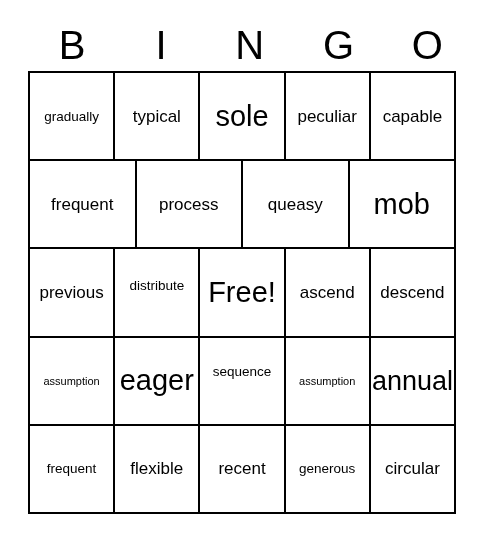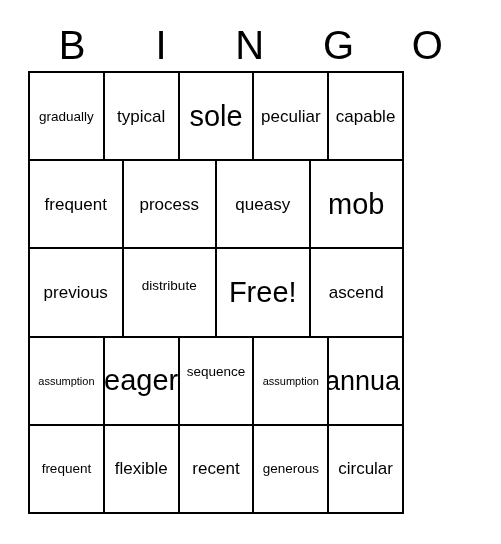--- a/index.html
+++ b/index.html
@@ -42,21 +42,21 @@
     letter-spacing: 0.5px;
     color: #000000;
     user-select: none;
   }
 
   
   #bingo-grid {
     position: absolute;
     left: 28px;
     top: 71px;
-    width: 376px;
+    width: 428px;
     height: 443px;
     box-sizing: border-box;
     border-top: 2px solid #000000;
     border-left: 2px solid #000000;
     display: flex;
     flex-direction: column;
     background: #000000;
   }
   .bingo-row {
     flex: 1 1 0;
@@ -146,20 +146,23 @@
         </div>
         <div class="bingo-cell size-sm nudge-up">
           <span class="cell-text">distribute</span>
         </div>
         <div class="bingo-cell size-lg">
           <span class="cell-text">Free!</span>
         </div>
         <div class="bingo-cell size-md">
           <span class="cell-text">ascend</span>
         </div>
+        <div class="bingo-cell size-md">
+          <span class="cell-text">descend</span>
+        </div>
       </div>
       <div class="bingo-row">
         <div class="bingo-cell size-xs">
           <span class="cell-text">assumption</span>
         </div>
         <div class="bingo-cell size-lg">
           <span class="cell-text">eager</span>
         </div>
         <div class="bingo-cell size-sm nudge-up2">
           <span class="cell-text">sequence</span>

